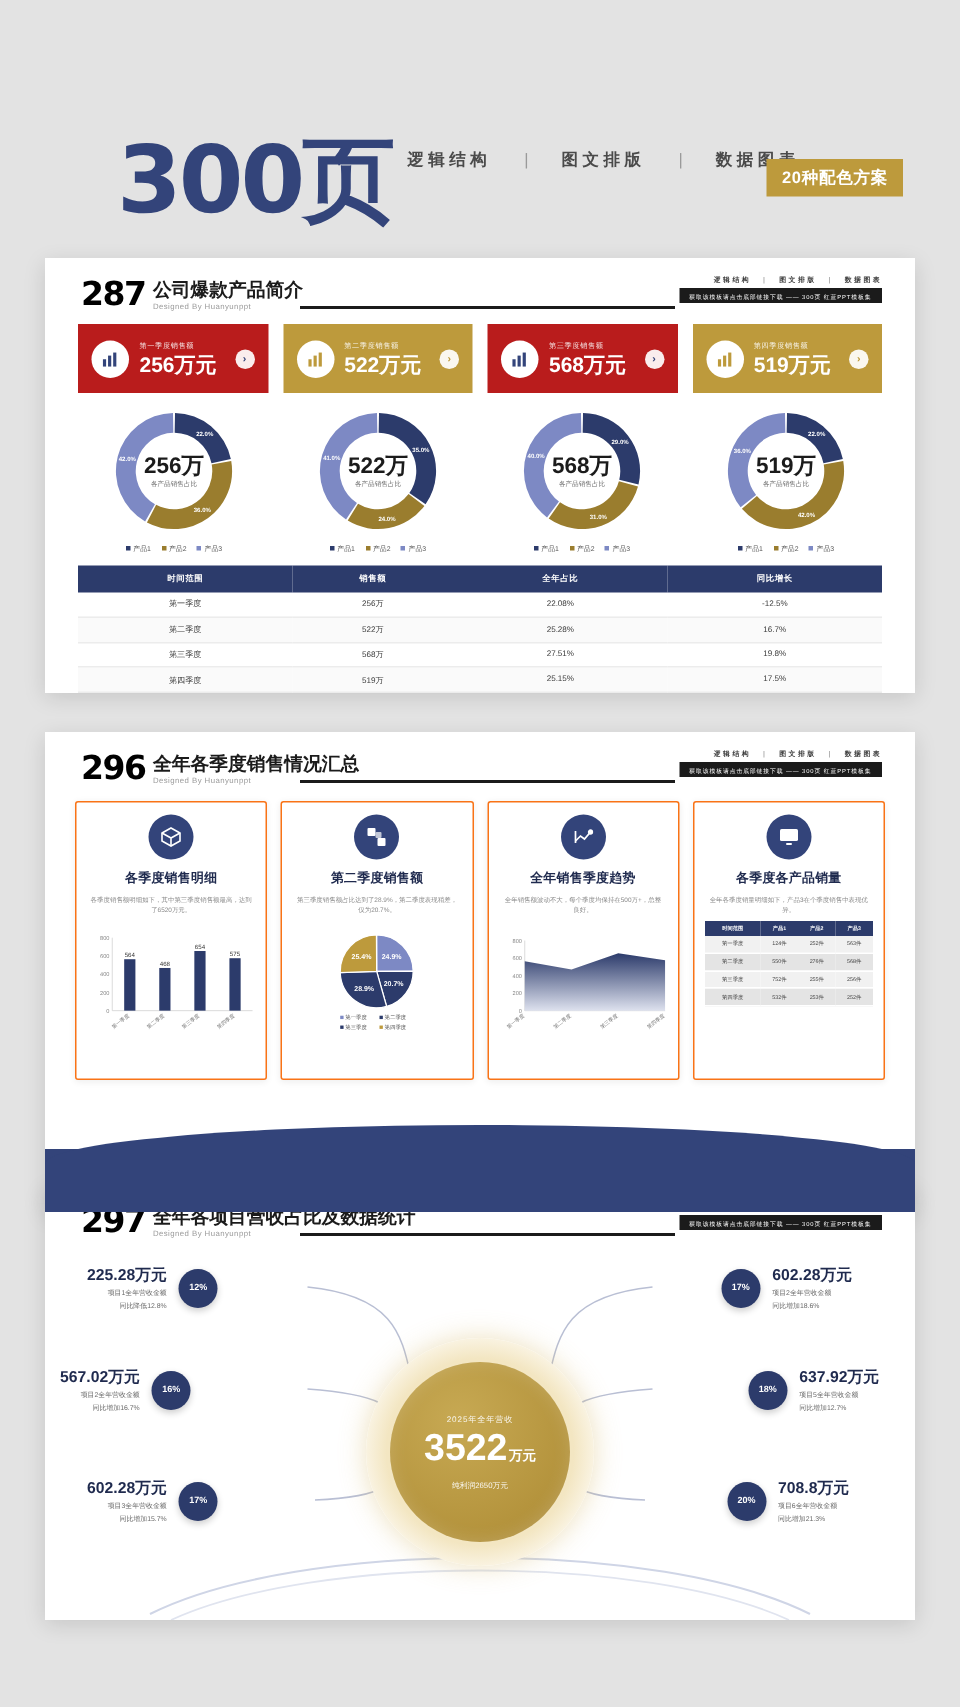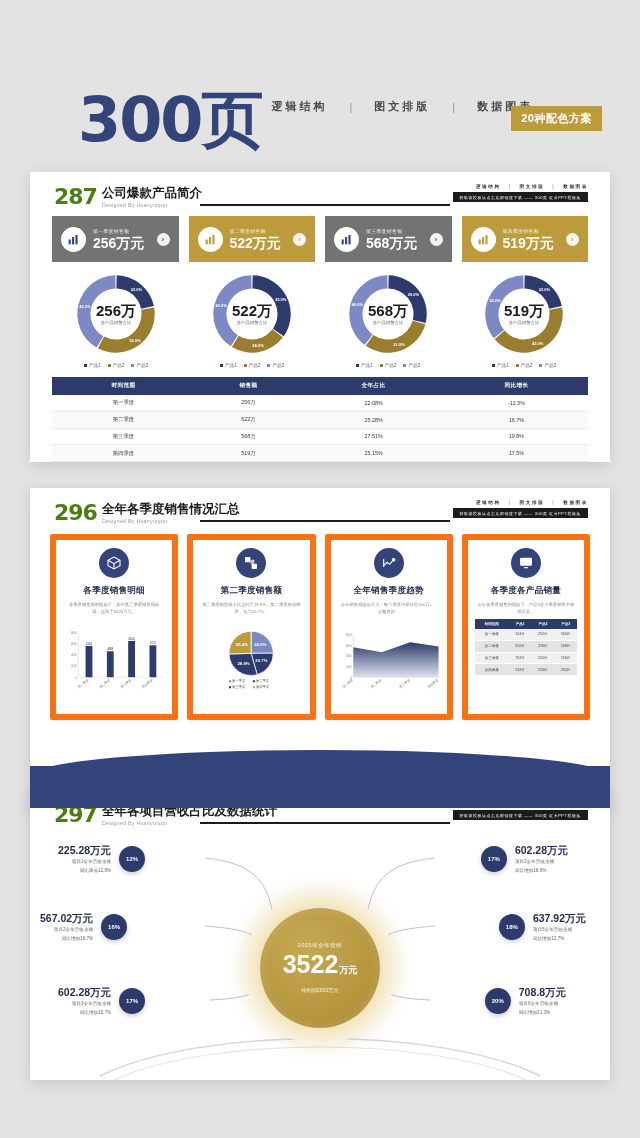--- a/index.html
+++ b/index.html
@@ -39,21 +39,21 @@
     position:absolute; left:30px; width:580px; background:#fff;
     box-shadow:0 3px 14px rgba(0,0,0,0.13);
     overflow:hidden;
   }
   #slide287{ top:172px; height:290px; }
   #slide296{ top:488px; height:320px; }
   #slide297{ top:790px; height:290px; }
 
   .sl-head{ position:relative; padding:14px 22px 0 24px; height:40px; }
   .sl-num{
-    font-size:22px; font-weight:800; color:#4d7c0f; letter-spacing:-1px;
+    font-size:22px; font-weight:800; color:#000000; letter-spacing:-1px;
     font-family:"DejaVu Sans",sans-serif; float:left; line-height:22px;
   }
   .sl-txtwrap{ float:left; margin-left:5px; }
   .sl-title{ font-size:12.5px; font-weight:800; color:#1b1b1b; line-height:14px; }
   .sl-design{ font-size:5.2px; color:#9a9a9a; letter-spacing:0.3px; margin-top:2px;}
   .sl-rule{
     position:absolute; left:170px; right:160px; top:32px; height:2px; background:#1b1b1b;
   }
   .sl-meta{ position:absolute; right:22px; top:12px; text-align:right; }
   .sl-meta-top{
@@ -65,21 +65,21 @@
     margin-top:3px; background:#1b1b1b; color:#fff; font-size:3.9px;
     padding:2.5px 7px; letter-spacing:0.6px; white-space:nowrap;
   }
 
   
   .kpi-row{ display:flex; gap:10px; padding:4px 22px 0 22px; }
   .kpi{
     flex:1; height:46px; display:flex; align-items:center; gap:7px;
     padding:0 9px; position:relative;
   }
-  .kpi.blue{ background:#737373; }
+  .kpi.blue{ background:#b91c1c; }
   .kpi.gold{ background:#bd9a3c;justify-content:flex-end; }
   .kpi-ic{
     width:25px;height:25px;border-radius:50%;background:#fff;
     display:flex;align-items:center;justify-content:center;flex:0 0 25px;
   }
   .kpi-tx{ flex:1; color:#fff; }
   .kpi-lbl{ font-size:4.8px; opacity:.88; letter-spacing:.4px; }
   .kpi-val{ font-size:14px; font-weight:800; line-height:16px; margin-top:1px;}
   .kpi-ar{
     width:13px;height:13px;border-radius:50%;background:rgba(255,255,255,.92);
@@ -112,21 +112,21 @@
   .tbl td{
     font-size:5.4px; color:#3c3c3c; text-align:center; padding:4.4px 0;
     border-bottom:1px solid #ececec;
   }
   .tbl tr.alt td{ background:#fafafa; }
   .tbl td.c1{ text-align:center; }
 
   
   .cards{ display:flex; gap:9px; padding:6px 20px 0 20px; position:relative; z-index:2;}
   .card{
-    flex:1; background:#fff; border:6px solid #f97316; border-radius:2px;
+    flex:1; background:#fff; border:1px solid #f97316; border-radius:2px;
     box-shadow:0 1px 5px rgba(0,0,0,.07);
     padding:10px 7px 8px 7px; display:flex; flex-direction:column;
     align-items:center; height:186px;
   }
   .card-ic{
     width:30px;height:30px;border-radius:50%;background:#33447a;
     display:flex;align-items:center;justify-content:center;margin-top:-2px;
   }
   .card-t{ font-size:8.6px; font-weight:800; color:#1f2a4e; margin-top:7px; letter-spacing:.2px;}
   .card-d{ font-size:4.3px; color:#8a8a8a; text-align:center; line-height:7px; margin-top:4px;

